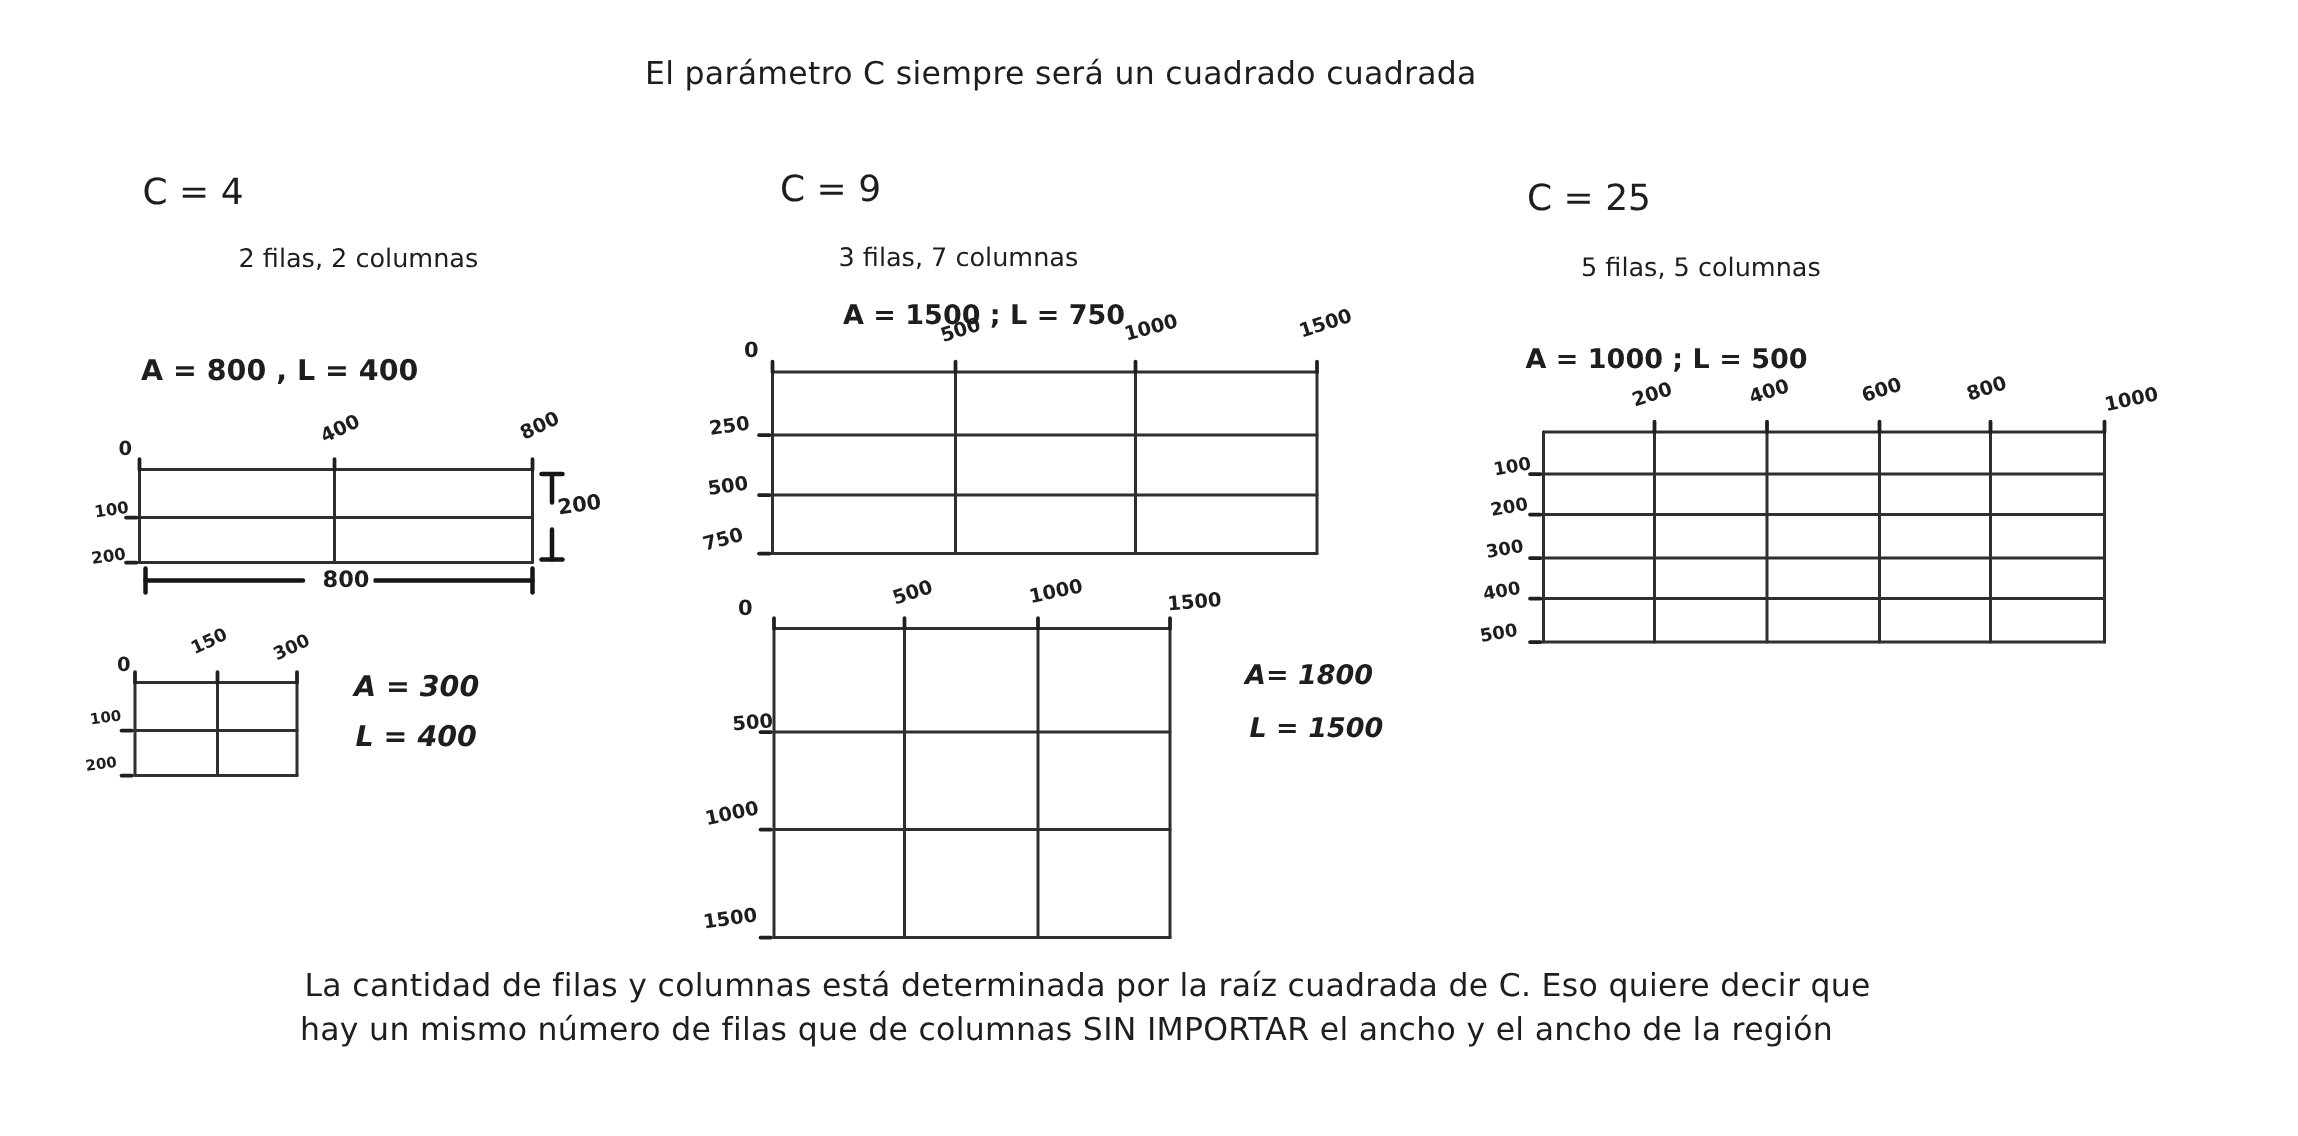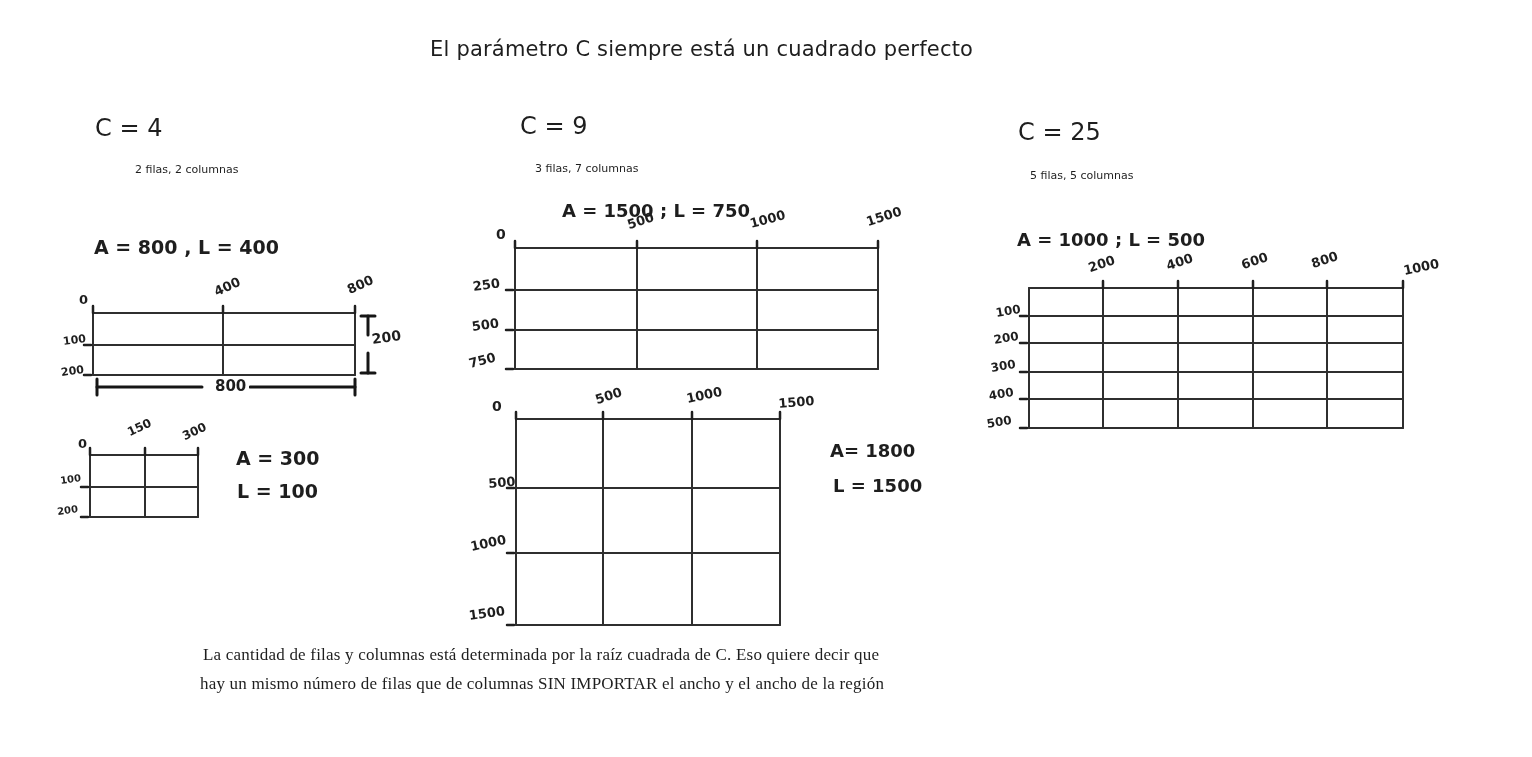--- a/index.html
+++ b/index.html
@@ -4,38 +4,38 @@
 <style>
   * { margin:0; padding:0; box-sizing:border-box; }
   body { background:#ffffff; }
   .canvas {
     position:relative; width:1532px; height:757px; background:#ffffff;
     font-family:"DejaVu Sans", sans-serif; color:#1e1e1e; overflow:hidden;
   }
   .abs { position:absolute; white-space:nowrap; }
   .title { font-size:21px; letter-spacing:.2px; }
   .clabel { font-size:24px; }
-  .dims { font-size:11px; }
+  .dims { font-size:17px;margin-left:24px; }
   .params { font-size:19px; font-weight:bold; }
   .tick { font-size:13px; font-weight:bold; transform-origin:left bottom; }
   .tick.sm { font-size:11px; }
   .measure { font-size:15px; font-weight:bold; background:#ffffff; padding:0 3px; }
-  .side { font-size:19px; font-weight:bold; }
-  .footer { font-size:17px; letter-spacing:.2px;font-family:Liberation Serif, serif; }
+  .side { font-size:19px; font-weight:bold;font-style:italic; }
+  .footer { font-size:21px; letter-spacing:.2px; }
   svg { position:absolute; overflow:visible; }
   .g { stroke:#2f2f2f; stroke-width:2; stroke-linecap:round; fill:none; }
   .t { stroke:#1f1f1f; stroke-width:2.5; stroke-linecap:round; }
   .m { stroke:#161616; stroke-width:3; stroke-linecap:round; }
 </style>
 </head>
 <body>
 
 <div class="canvas">
 
-  <div class="abs title" style="left:430px; top:37px;">El parámetro C siempre está un cuadrado perfecto</div>
+  <div class="abs title" style="left:430px; top:37px;">El parámetro C siempre será un cuadrado cuadrada</div>
 
   <div>
     <div class="abs clabel" style="left:95px; top:114px;">C = 4</div>
     <div class="abs dims" style="left:135px; top:163px;">2 filas, 2 columnas</div>
     <div class="abs params" style="left:94px; top:236px;">A = 800 ,  L = 400</div>
 
     <svg style="left:60px; top:283px;" width="345" height="125" viewBox="0 0 345 125">
       <line class="g" x1="33" y1="30" x2="295" y2="30"></line>
       <line class="g" x1="33" y1="92" x2="295" y2="92"></line>
       <line class="g" x1="33" y1="30" x2="33" y2="92"></line>
@@ -76,21 +76,21 @@
       <line class="t" x1="138" y1="20" x2="138" y2="27"></line>
       <line class="t" x1="21" y1="59" x2="28" y2="59"></line>
       <line class="t" x1="21" y1="89" x2="28" y2="89"></line>
     </svg>
     <span class="abs tick" style="left:78px; top:436px;">0</span>
     <span class="abs tick" style="left:131px; top:425px; transform:rotate(-25deg); font-size:12px;">150</span>
     <span class="abs tick" style="left:186px; top:429px; transform:rotate(-25deg); font-size:12px;">300</span>
     <span class="abs tick sm" style="left:61px; top:475px; transform:rotate(-8deg); font-size:10px;">100</span>
     <span class="abs tick sm" style="left:58px; top:506px; transform:rotate(-8deg); font-size:10px;">200</span>
     <span class="abs side" style="left:236px; top:447px;">A = 300</span>
-    <span class="abs side" style="left:237px; top:480px;">L = 100</span>
+    <span class="abs side" style="left:237px; top:480px;">L = 400</span>
   </div>
 
   <div>
     <div class="abs clabel" style="left:520px; top:112px;">C = 9</div>
     <div class="abs dims" style="left:535px; top:162px;">3 filas, 7 columnas</div>
     <div class="abs params" style="left:562px; top:200px; font-size:18px;">A = 1500 ;  L = 750</div>
 
     <svg style="left:455px; top:215px;" width="445" height="170" viewBox="0 0 445 170">
       <line class="g" x1="60" y1="33" x2="423" y2="33"></line>
       <line class="g" x1="60" y1="154" x2="423" y2="154"></line>

